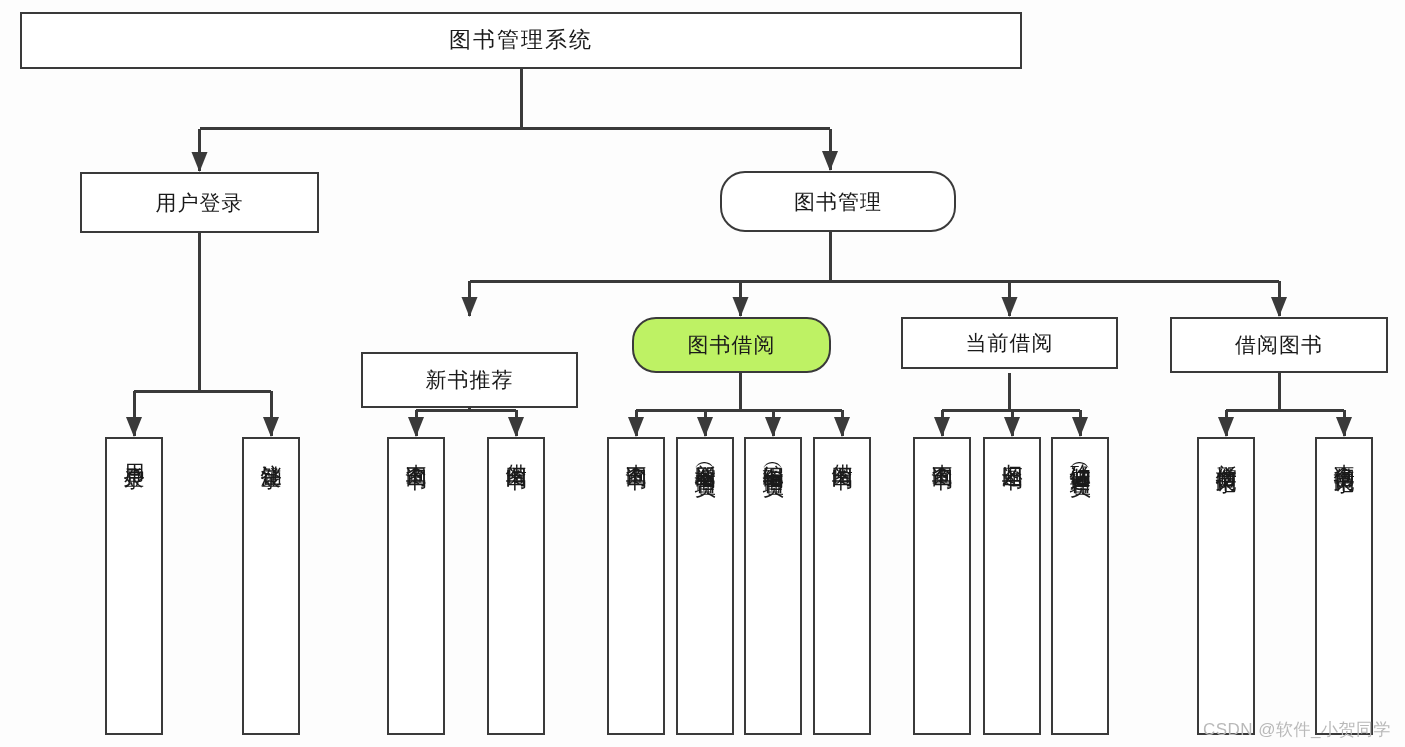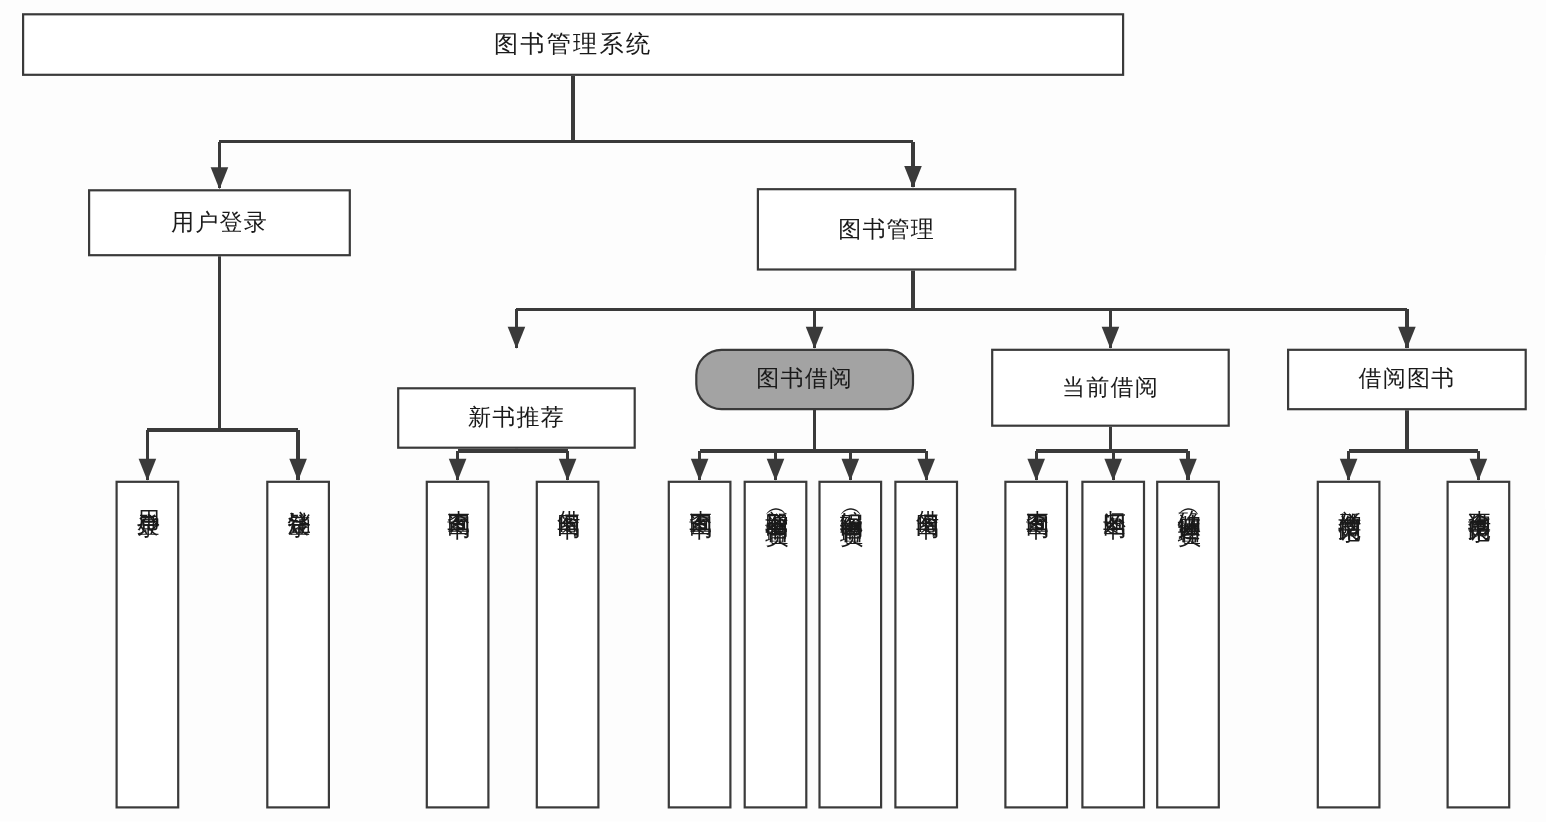--- a/index.html
+++ b/index.html
@@ -135,30 +135,30 @@
       <line x1="1344" y1="410.12" x2="1344" y2="436" stroke="#3a3a3a" stroke-width="3" shape-rendering="crispEdges"></line>
       <polygon points="1336,417 1352,417 1344,437" fill="#3a3a3a"></polygon>
     </svg>
   <div id="nodes">
       <div class="node horiz root" style="left: 20px; top: 12px; width: 1002px; height: 57px; border-color: rgb(58, 58, 58); background: rgb(255, 255, 255);">
         <span class="node-label">图书管理系统</span>
       </div>
       <div class="node horiz" style="left: 80px; top: 172px; width: 239px; height: 61px; border-color: rgb(58, 58, 58); background: rgb(255, 255, 255);">
         <span class="node-label">用户登录</span>
       </div>
-      <div class="node horiz" style="left: 688px; top: 171px; width: 236px; height: 75px; border-color: rgb(58, 58, 58); background: rgb(255, 255, 255);">
+      <div class="node horiz" style="left: 720px; top: 171px; width: 236px; height: 61px; border-color: rgb(58, 58, 58); background: rgb(255, 255, 255); border-radius: 25px;">
         <span class="node-label">图书管理</span>
       </div>
       <div class="node horiz" style="left: 361px; top: 317px; width: 217px; height: 56px; border-color: rgb(58, 58, 58); background: rgb(255, 255, 255); margin-top: 35px;">
         <span class="node-label">新书推荐</span>
       </div>
-      <div class="node horiz" style="left: 632px; top: 317px; width: 199px; height: 56px; border-color: rgb(58, 58, 58); background: #a3a3a3; border-radius: 24px;">
+      <div class="node horiz" style="left: 632px; top: 317px; width: 199px; height: 56px; border-color: rgb(58, 58, 58); background: #bef264; border-radius: 24px;">
         <span class="node-label">图书借阅</span>
       </div>
-      <div class="node horiz" style="left: 901px; top: 317px; width: 217px; height: 71px; border-color: rgb(58, 58, 58); background: rgb(255, 255, 255);">
+      <div class="node horiz" style="left: 901px; top: 317px; width: 217px; height: 52px; border-color: rgb(58, 58, 58); background: rgb(255, 255, 255);">
         <span class="node-label">当前借阅</span>
       </div>
       <div class="node horiz" style="left: 1170px; top: 317px; width: 218px; height: 56px; border-color: rgb(58, 58, 58); background: rgb(255, 255, 255);">
         <span class="node-label">借阅图书</span>
       </div>
       <div class="node vert" style="left: 105px; top: 437px; width: 58px; height: 298px; border-color: rgb(58, 58, 58); background: rgb(255, 255, 255);">
         <span class="node-label">用户登录</span>
       </div>
       <div class="node vert" style="left: 242px; top: 437px; width: 58px; height: 298px; border-color: rgb(58, 58, 58); background: rgb(255, 255, 255);">
         <span class="node-label">注销登录</span>
@@ -190,13 +190,14 @@
       <div class="node vert" style="left: 1051px; top: 437px; width: 58px; height: 298px; border-color: rgb(58, 58, 58); background: rgb(255, 255, 255);">
         <span class="node-label">确认归还（管理员）</span>
       </div>
       <div class="node vert" style="left: 1197px; top: 437px; width: 58px; height: 298px; border-color: rgb(58, 58, 58); background: rgb(255, 255, 255);">
         <span class="node-label">新增借阅记录</span>
       </div>
       <div class="node vert" style="left: 1315px; top: 437px; width: 58px; height: 298px; border-color: rgb(58, 58, 58); background: rgb(255, 255, 255);">
         <span class="node-label">查询借阅记录</span>
       </div>
     </div>
+  <div class="watermark">CSDN @软件_小贺同学</div>
 </div>
 
 </body></html>

